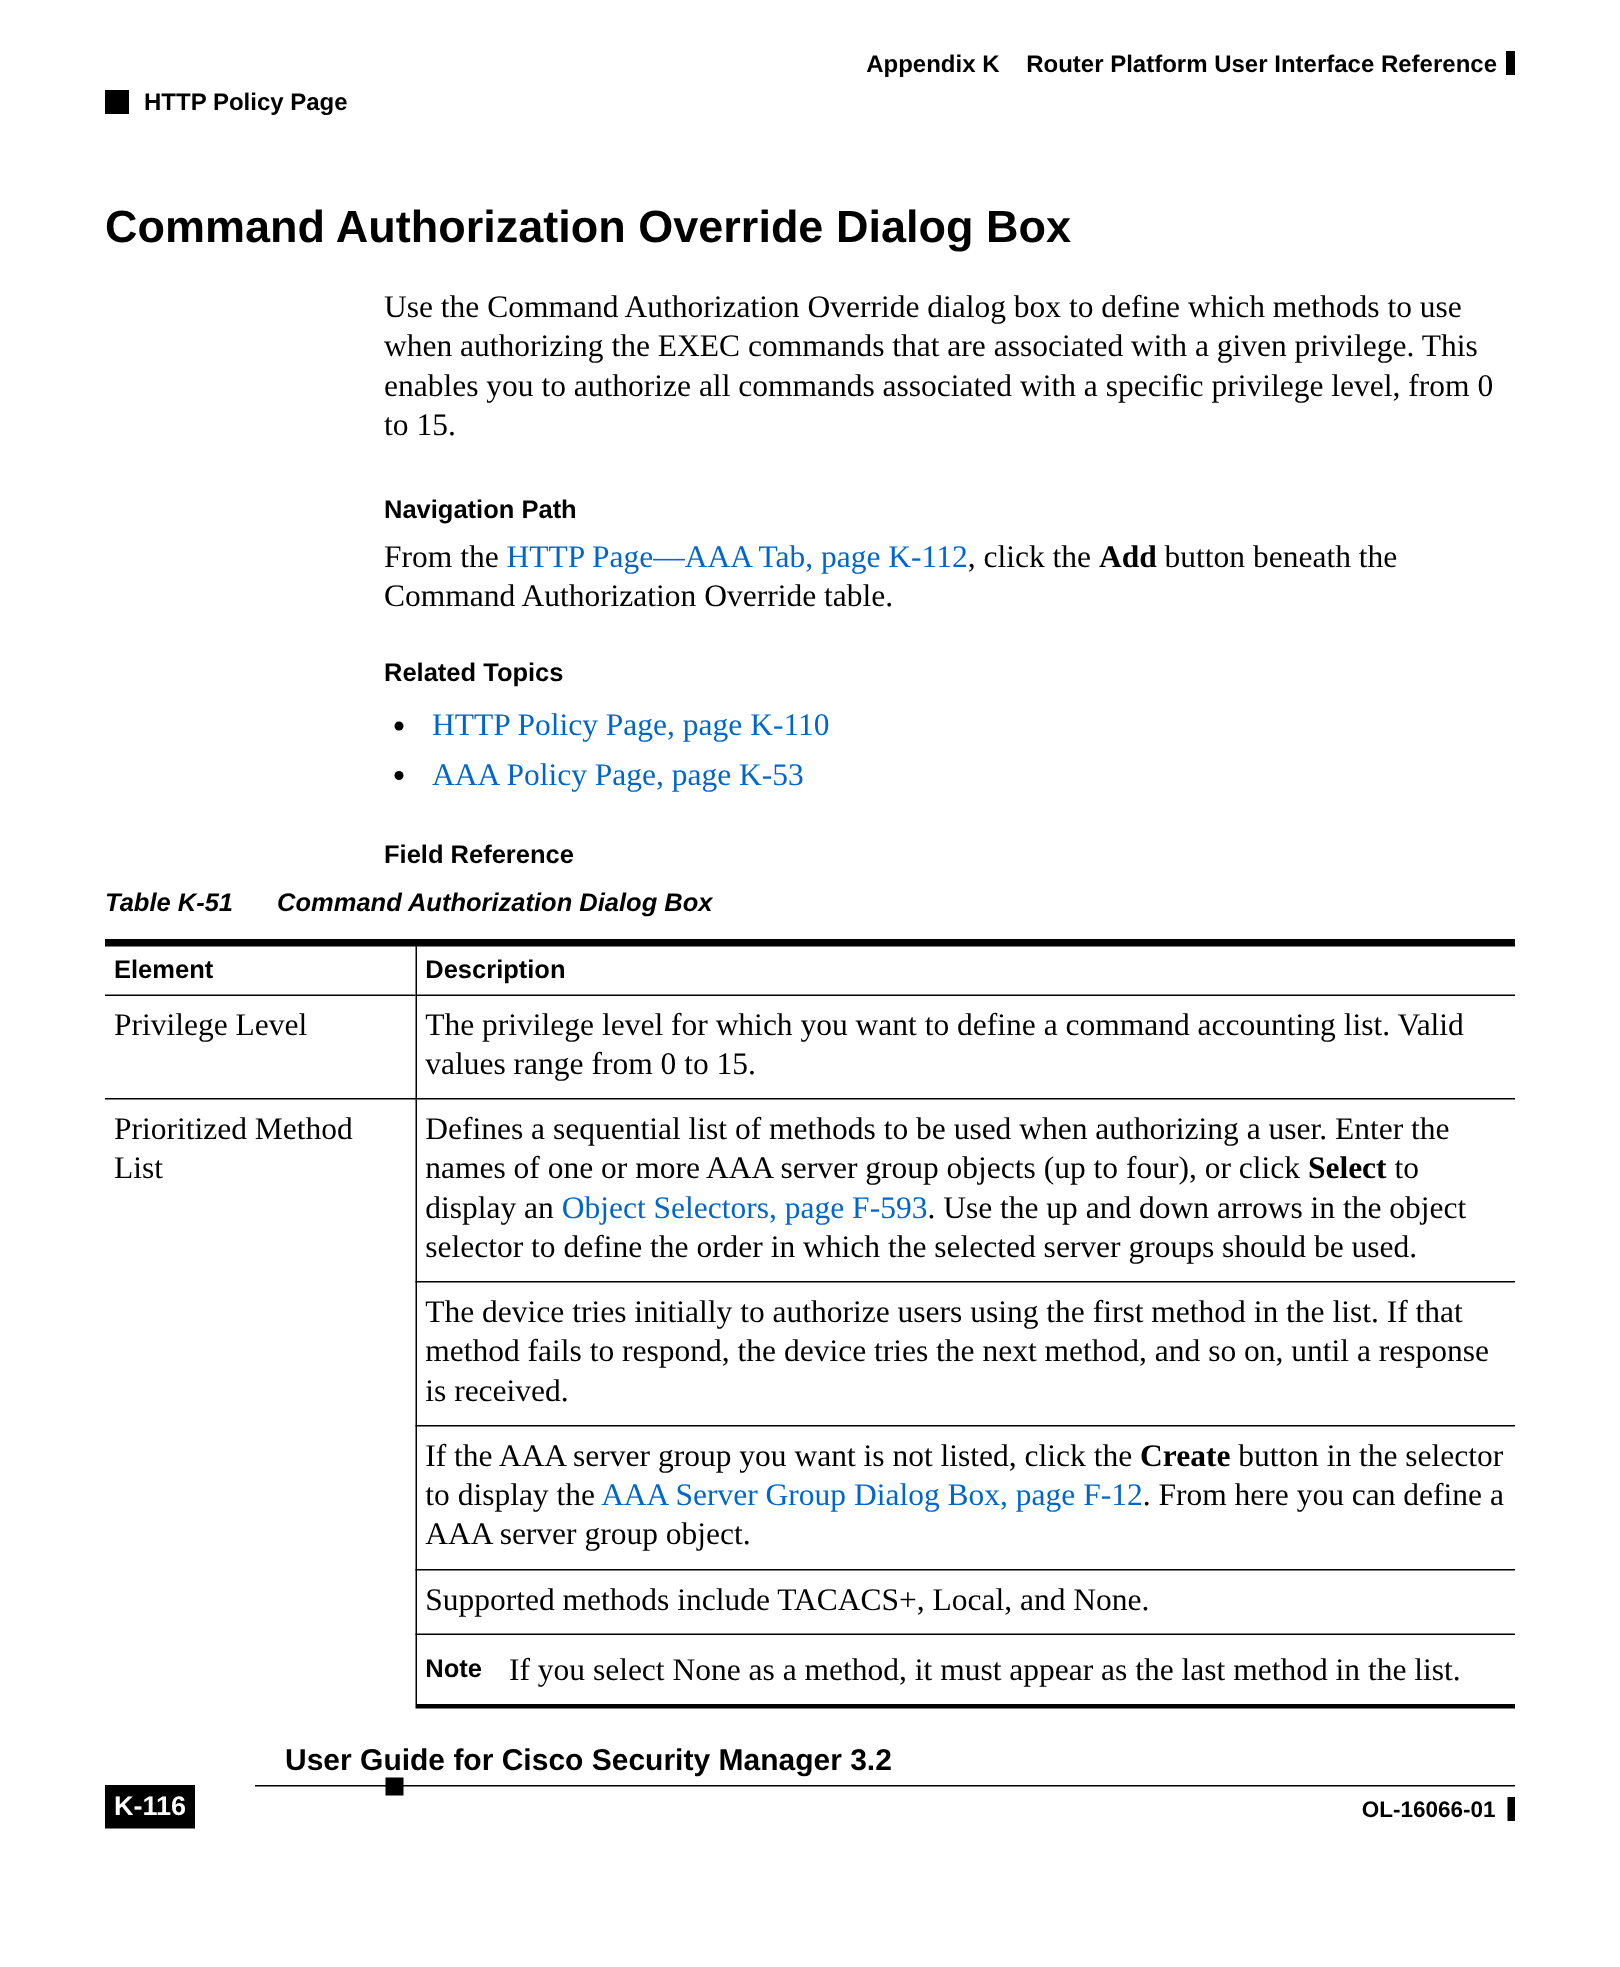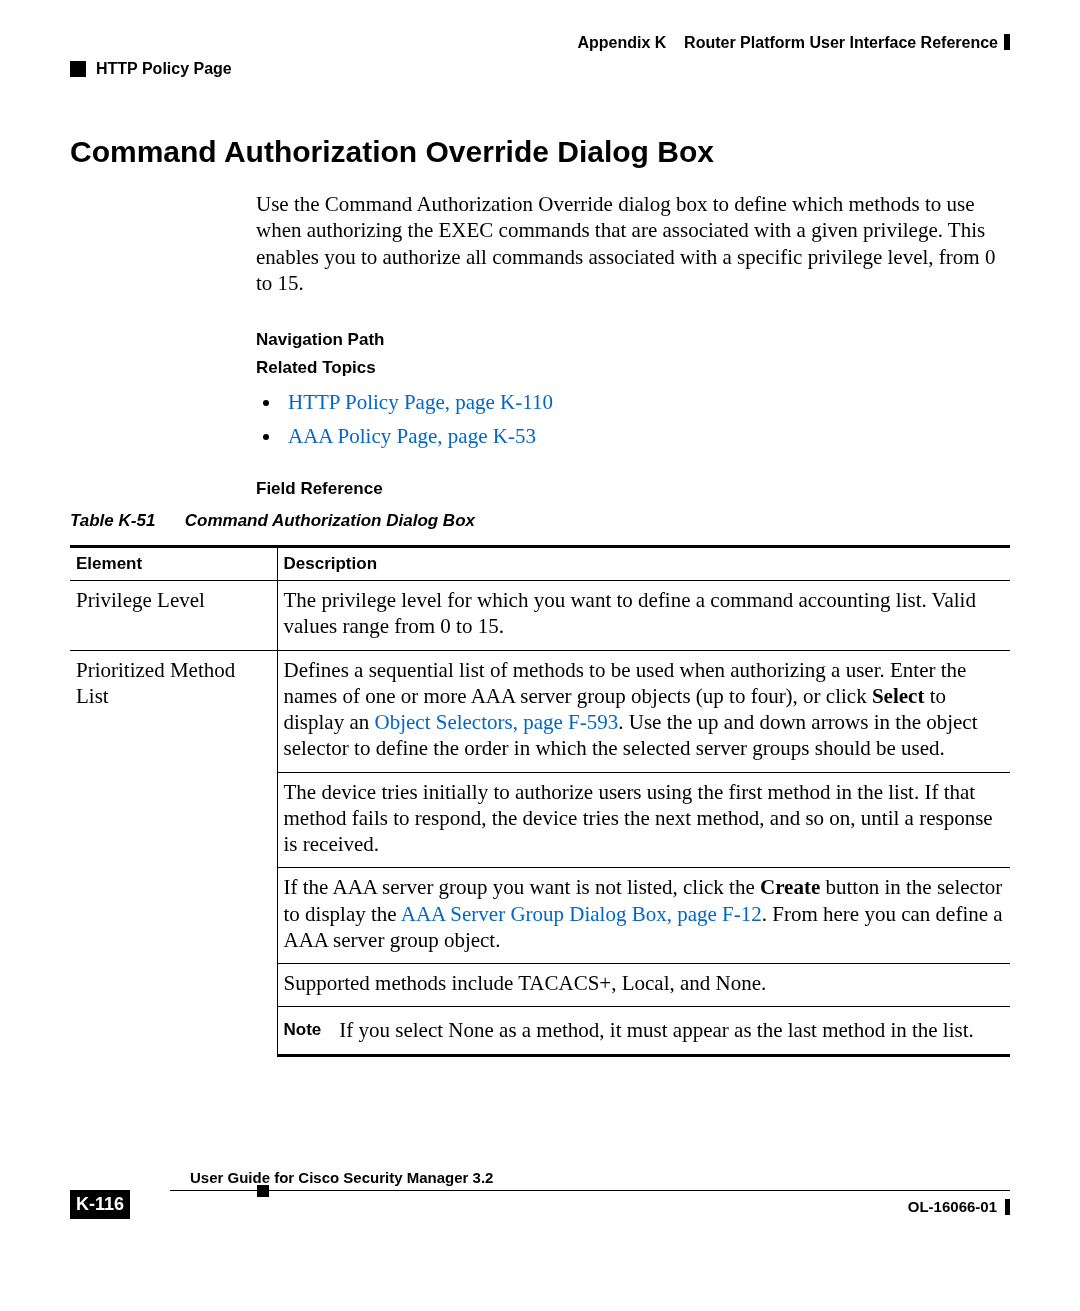--- a/index.html
+++ b/index.html
@@ -104,21 +104,21 @@
     font-size: 17px;
     margin: 12px 0 14px 0;
   }
   .table-caption .tnum { display:inline-block; min-width: 110px; }
   table.ref {
     border-collapse: collapse;
     width: 100%;
     font-size: 21px;
   }
   table.ref thead tr {
-    border-top: 3px solid #000000;
+    border-top: 5px solid #000000;
     border-bottom: 1.5px solid #000;
   }
   table.ref th {
     font-family: Arial, Helvetica, sans-serif;
     font-weight: bold;
     font-size: 17px;
     text-align: left;
     padding: 6px 6px;
     border-right: 1px solid #000;
   }
@@ -155,21 +155,21 @@
   }
   .footer-line {
     border-top: 1.5px solid #000;
     margin-left: 100px;
     position: relative;
     height: 0;
   }
   .footer-guide {
     font-family: Arial, Helvetica, sans-serif;
     font-weight: bold;
-    font-size: 15px;
+    font-size: 20px;
     margin-left: 120px;
     margin-bottom: 4px;
   }
   .footer-sq {
     position: absolute;
     left: 87px;
     top: -6px;
     width: 12px;
     height: 12px;
     background: #000;
@@ -216,20 +216,23 @@
   </div>
 </div>
 
 <div class="content">
   <h1 class="section-title">Command Authorization Override Dialog Box</h1>
 
   <div class="body-indent">
     <div class="intro">Use the Command Authorization Override dialog box to define which methods to use when authorizing the EXEC commands that are associated with a given privilege. This enables you to authorize all commands associated with a specific privilege level, from 0 to 15.</div>
 
     <div class="subhead">Navigation Path</div>
+    <div class="para">
+      <span>From the </span><span class="link">HTTP Page—AAA Tab, page K-112</span><span>, click the </span><span class="bold">Add</span><span> button beneath the Command Authorization Override table.</span>
+    </div>
 
     <div class="subhead">Related Topics</div>
     <ul class="bullets">
       <li><span class="link">HTTP Policy Page, page K-110</span></li>
       <li><span class="link">AAA Policy Page, page K-53</span></li>
     </ul>
 
     <div class="subhead">Field Reference</div>
   </div>
 

